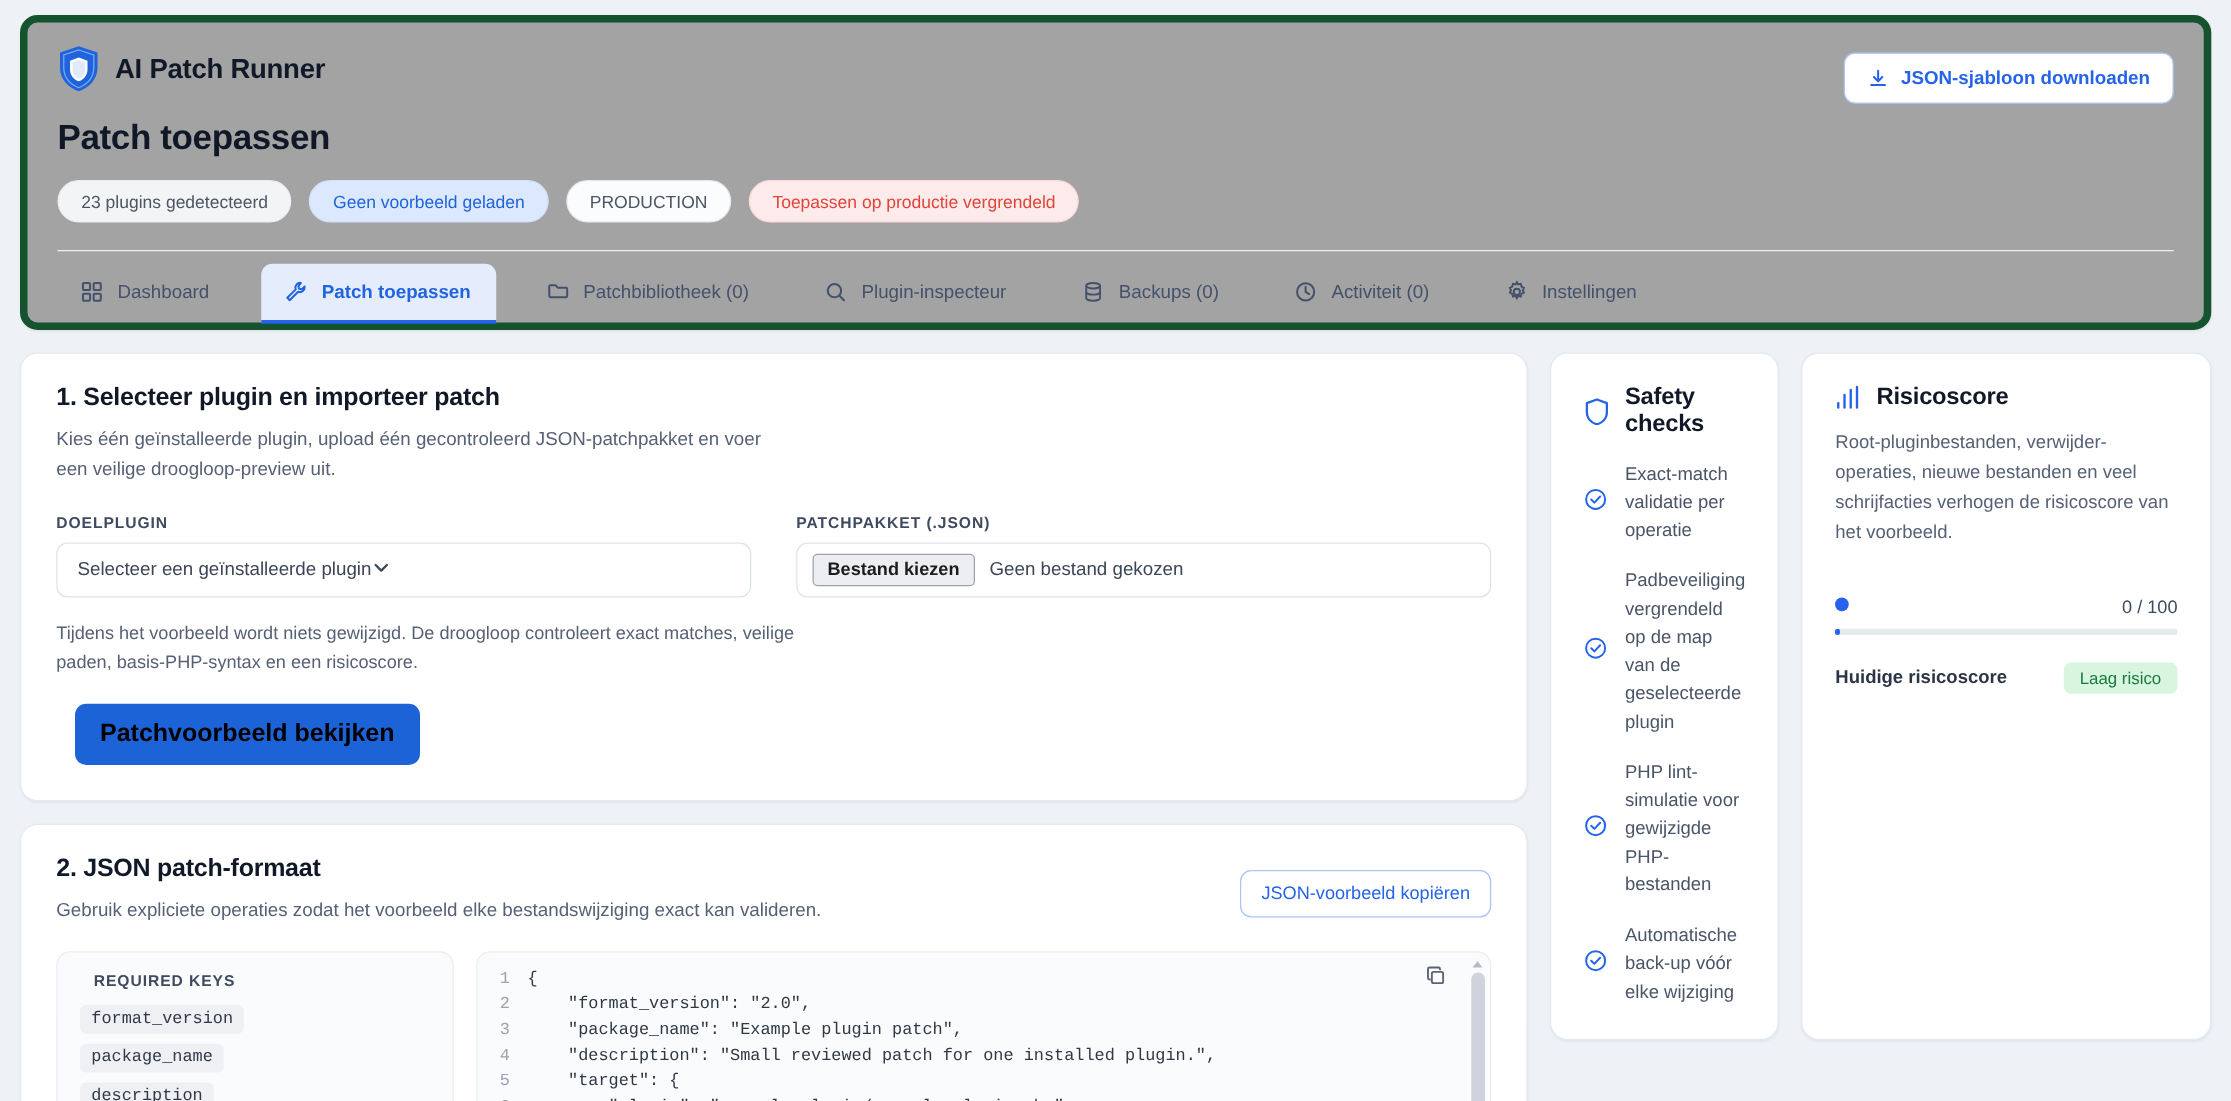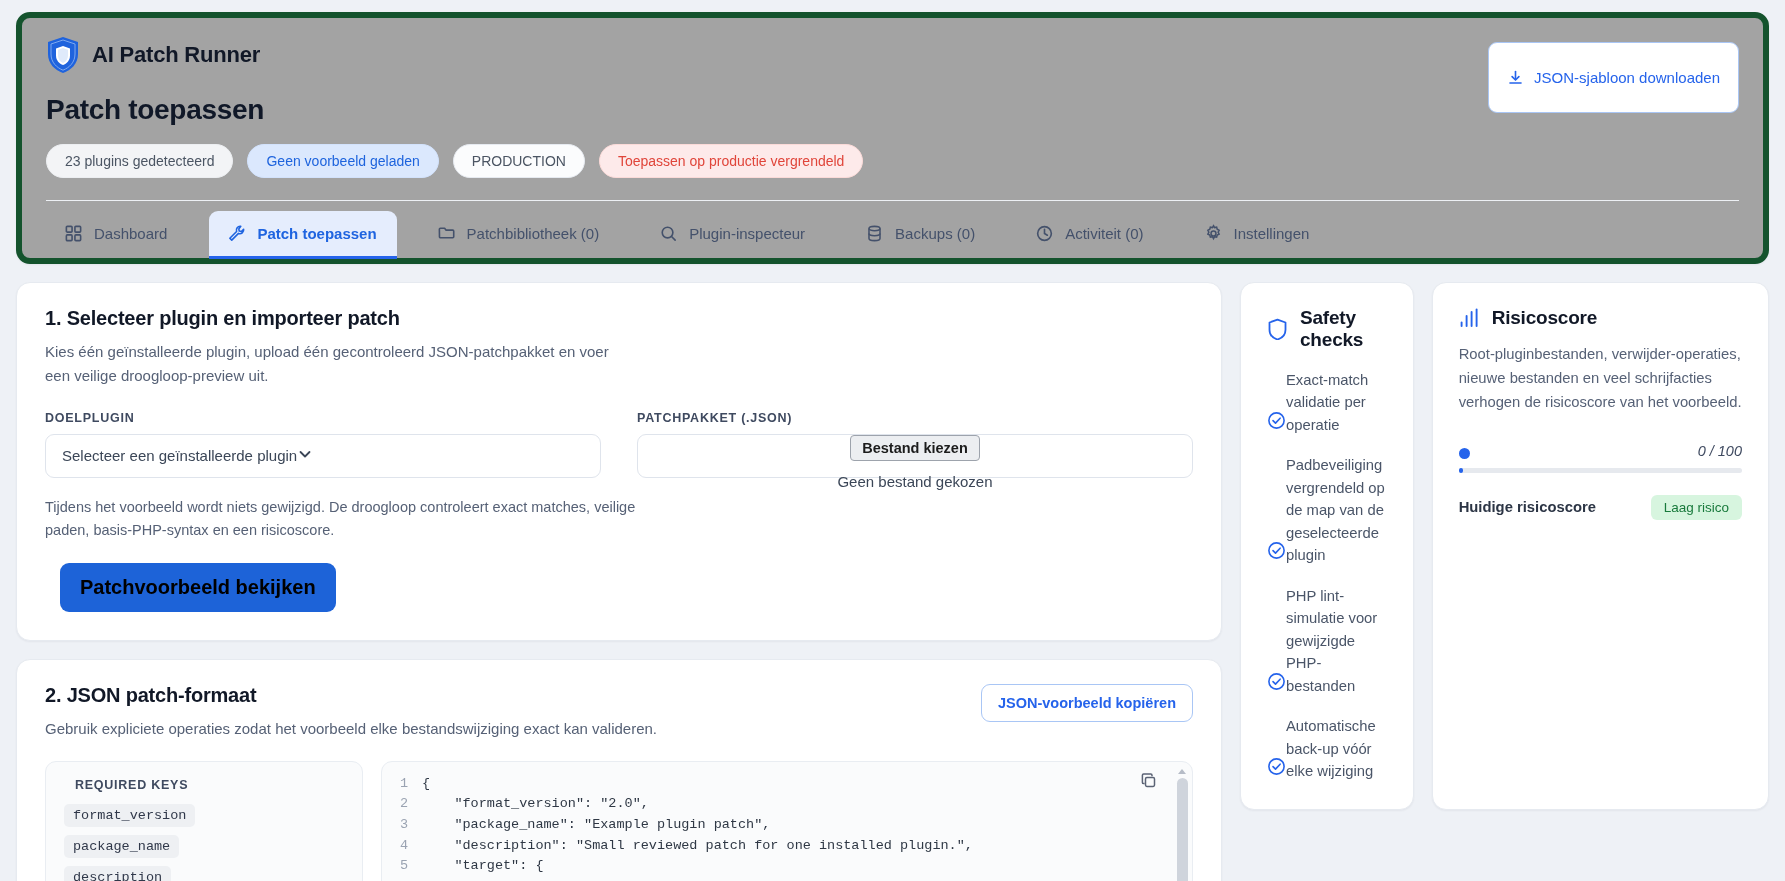--- a/index.html
+++ b/index.html
@@ -17,22 +17,22 @@
     box-shadow:0 1px 2px rgba(16,24,40,.05);
     padding: 18px 24px 0 24px; position:relative;
   }
   .brandrow { display:flex; align-items:center; gap:12px; }
   .shield-logo { width:34px; height:38px; display:block; }
   .brandname { font-size:22px; font-weight:bold; color:#111827; letter-spacing:-.2px; }
   .dlbtn {
     position:absolute; right:24px; top:24px;
     display:flex; align-items:center; gap:10px;
     border:1px solid #a9c6f5; border-radius:9px; background:#fff;
-    color:#2563eb; font-size:15px; font-weight:normal;
-    padding:26px 18px; cursor:pointer;
+    color:#2563eb; font-size:15px; font-weight:bold;
+    padding:11px 18px; cursor:pointer;
   }
   .dlbtn svg { width:17px; height:17px; display:block; }
 
   .pagetitle { font-size:28px; font-weight:bold; color:#101828; margin:20px 0 0 0; letter-spacing:-.3px; }
 
   .badges { display:flex; gap:14px; margin-top:18px;align-items:flex-end; }
   .badge {
     font-size:14px; padding:8px 18px; border-radius:999px; white-space:nowrap;
   }
   .badge.grey   { background:#f3f4f6; color:#4b5563; border:1px solid #eceef1; }
@@ -71,39 +71,39 @@
   .field { flex:1; }
   .flabel { font-size:12.5px; font-weight:bold; color:#3f4a60; letter-spacing:.75px; margin-bottom:9px; }
   .select {
     height:44px; border:1px solid #dfe4ec; border-radius:9px; background:#fff;
     display:flex; align-items:center; justify-content:flex-start;
     padding:0 16px; font-size:15px; color:#3b4657; cursor:pointer;
   }
   .select svg{ width:16px; height:16px; }
   .filebox {
     height:44px; border:1px solid #dfe4ec; border-radius:9px; background:#fff;
-    display:flex; align-items:center; gap:12px; padding:0 12px; cursor:pointer;flex-direction:column;
+    display:flex; align-items:center; gap:12px; padding:0 12px; cursor:pointer;
   }
   .filebtn {
     border:1px solid #9da3ac; background:#eceef1; border-radius:4px;
     font-size:14.5px; color:#1c1c1c; padding:4px 11px; font-weight:bold; cursor:pointer;
   }
   .filetxt { font-size:15px; color:#3b4657; }
   .note { font-size:14.5px; color:#566176; line-height:1.62; margin-top:18px; max-width:600px; }
   .primary {
     margin-top:20px; background:#1d63d8; color:#000000; border:none; border-radius:9px;
     font-size:20px; font-weight:bold; padding:13px 20px; cursor:pointer;margin-left:15px;
   }
 
   
   .s2 { padding:24px 28px 26px 28px; position:relative; }
   .copybtn {
-    position:absolute; right:28px; top:24px;
+    position:absolute; right:28px; top:36px;
     border:1px solid #a9c6f5; border-radius:9px; background:#fff;
-    color:#2563eb; font-size:14.5px; font-weight:bold; padding:10px 16px; cursor:pointer;
+    color:#2563eb; font-size:14.5px; font-weight:normal; padding:10px 16px; cursor:pointer;
   }
   .s2row { display:flex; gap:18px; margin-top:20px; align-items:stretch; }
   .reqkeys {
     width:318px; background:#fafbfc; border:1px solid #e9edf2; border-radius:11px;
     padding:16px 18px;
   }
   .rk-title { font-size:12.5px; font-weight:bold; color:#3f4a60; letter-spacing:.75px; margin-bottom:12px;padding-left:11px; }
   .chip {
     display:inline-block; background:#eef0f3; color:#30384a; border-radius:5px;
     font-family:"Liberation Mono", monospace; font-size:13.5px; padding:4px 9px; margin:0 0 8px 0;
@@ -128,25 +128,25 @@
   .sbar .thumb { position:absolute; top:8px; width:11px; height:112px; background:#cfd4dc; border-radius:6px; }
   .sbar .arrow { position:absolute; top:-1px; left:1px; width:0;height:0;
     border-left:4px solid transparent;border-right:4px solid transparent;border-bottom:5px solid #b6bcc7;}
 
   
   .rcard { padding:24px 26px 26px 26px; }
   .rhead { display:flex; align-items:center; gap:12px; }
   .rhead svg { width:21px; height:22px; display:block; }
   .rtitle { font-size:19px; font-weight:bold; color:#111827; letter-spacing:-.2px; }
   .checks { margin-top:18px; display:flex; flex-direction:column; gap:18px; }
-  .check { display:flex; align-items:flex-end; }
+  .check { display:flex; gap:14px; align-items:center; }
   .check svg { width:19px; height:19px; flex:none; margin-top:1px; }
   .check span { font-size:14.8px; color:#4a5568; line-height:1.52; }
   .rtext { font-size:14.8px; color:#566176; line-height:1.62; margin-top:14px; }
-  .scorerow { display:flex; align-items:flex-end; justify-content:space-between; margin-top:28px;font-style:italic; }
+  .scorerow { display:flex; align-items:flex-start; justify-content:space-between; margin-top:39px; }
   .dot { width:11px; height:11px; border-radius:50%; background:#2563eb; }
   .scoreval { font-size:14.5px; color:#3f4a60; }
   .track { height:5px; background:#e6e9ee; border-radius:4px; margin-top:9px; position:relative; }
   .track .fill { position:absolute; left:0; top:0; bottom:0; width:4px; background:#2563eb; border-radius:4px; }
   .footrow { display:flex; align-items:center; justify-content:space-between; margin-top:22px; }
   .footlbl { font-size:14.8px; font-weight:bold; color:#2c3545; }
   .pill { background:#d7f5df; color:#197a3c; font-size:13.5px; border-radius:6px; padding:5px 13px; }
 </style>
 </head>
 <body>

